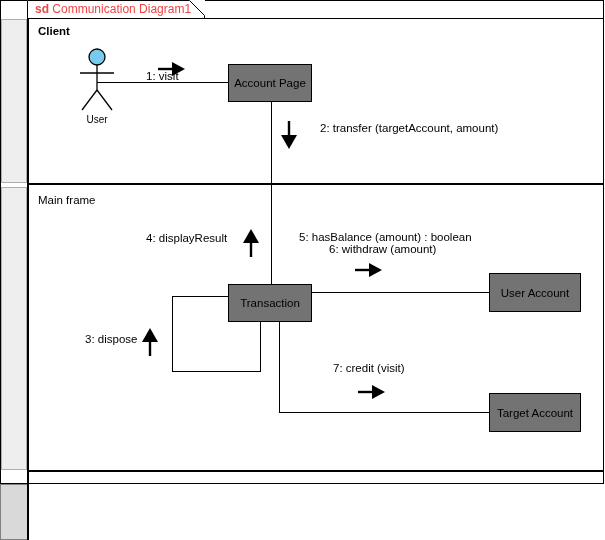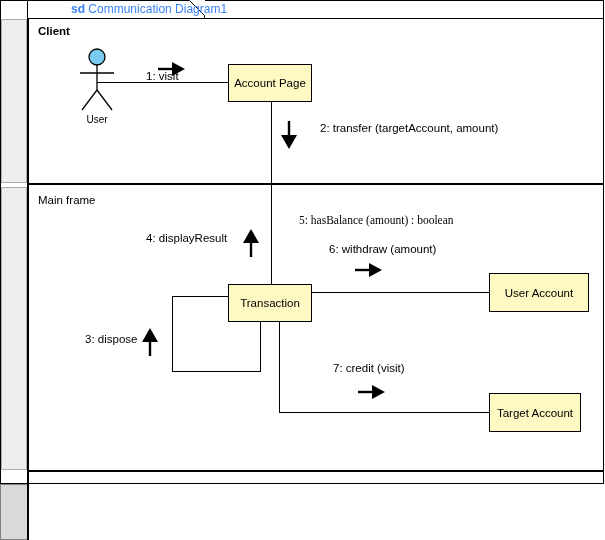--- a/index.html
+++ b/index.html
@@ -27,36 +27,36 @@
   
   .tab{
     left:27px;top:0px;height:19px;width:178px;
     background:#ffffff;
   }
   .tab-shape{
     position:absolute;left:0;top:0;width:178px;height:19px;
   }
   .tab-label{
     position:absolute;left:8px;top:2px;
-    font-size:12px;color:#3b82f6;white-space:nowrap;line-height:15px;margin-left:36px;
+    font-size:12px;color:#ef4444;white-space:nowrap;line-height:15px;
   }
   .tab-label b{font-weight:bold;}
 
   
   .hline-thick{background:#000;height:2px;}
   .vline-thick{background:#000;width:2px;}
 
   
   .part-label{
     font-size:11.5px;color:#000;white-space:nowrap;
   }
 
   
   .objbox{
-    background:#fef9c3;border:1px solid #000;box-sizing:border-box;
+    background:#737373;border:1px solid #000;box-sizing:border-box;
     display:flex;align-items:center;justify-content:center;
     font-size:11.5px;color:#000;white-space:nowrap;
   }
 
   
   .conn{background:#000;}
   .conn-h{height:1px;}
   .conn-v{width:1px;}
 
   
@@ -109,21 +109,21 @@
     <line x1="6" y1="25" x2="40" y2="25" stroke="#000" stroke-width="1.3"></line>
     <line x1="23" y1="42" x2="8" y2="62" stroke="#000" stroke-width="1.3"></line>
     <line x1="23" y1="42" x2="38" y2="62" stroke="#000" stroke-width="1.3"></line>
   </svg>
   <div class="abs actor-label" style="left:74px;top:114px;width:46px;">User</div>
 
   <div class="abs objbox" style="left:228px;top:64px;width:84px;height:38px;">Account Page</div>
 
   <div class="abs objbox" style="left:228px;top:284px;width:84px;height:38px;">Transaction</div>
 
-  <div class="abs objbox" style="left:489px;top:273px;width:100px;height:39px;">User Account</div>
+  <div class="abs objbox" style="left:489px;top:273px;width:92px;height:39px;">User Account</div>
 
   <div class="abs objbox" style="left:489px;top:393px;width:92px;height:39px;">Target Account</div>
 
   <div class="abs conn conn-h" style="left:97px;top:82px;width:131px;"></div>
   <svg class="abs" style="left:158px;top:61px;" width="28" height="16">
     <line x1="0" y1="8" x2="16" y2="8" stroke="#000" stroke-width="2.4"></line>
     <path d="M14 1 L27 8 L14 15 Z" fill="#000"></path>
   </svg>
   <div class="abs msg" style="left:146px;top:42px;margin-top:28px;">1: visit</div>
 
@@ -148,21 +148,21 @@
     <line x1="9" y1="28" x2="9" y2="12" stroke="#000" stroke-width="2.4"></line>
     <path d="M1 14 L17 14 L9 0 Z" fill="#000"></path>
   </svg>
   <div class="abs msg" style="left:85px;top:333px;">3: dispose</div>
 
   <div class="abs conn conn-h" style="left:312px;top:292px;width:177px;"></div>
   <svg class="abs" style="left:355px;top:262px;" width="28" height="16">
     <line x1="0" y1="8" x2="16" y2="8" stroke="#000" stroke-width="2.4"></line>
     <path d="M14 1 L27 8 L14 15 Z" fill="#000"></path>
   </svg>
-  <div class="abs msg" style="left:299px;top:214px;font-family:Liberation Serif, serif;">5: hasBalance (amount) : boolean</div>
+  <div class="abs msg" style="left:299px;top:231px;">5: hasBalance (amount) : boolean</div>
   <div class="abs msg" style="left:329px;top:243px;">6: withdraw (amount)</div>
 
   <div class="abs conn conn-v" style="left:279px;top:322px;height:90px;"></div>
   <div class="abs conn conn-h" style="left:279px;top:412px;width:210px;"></div>
   <svg class="abs" style="left:358px;top:384px;" width="28" height="16">
     <line x1="0" y1="8" x2="16" y2="8" stroke="#000" stroke-width="2.4"></line>
     <path d="M14 1 L27 8 L14 15 Z" fill="#000"></path>
   </svg>
   <div class="abs msg" style="left:333px;top:362px;">7: credit (visit)</div>
 

